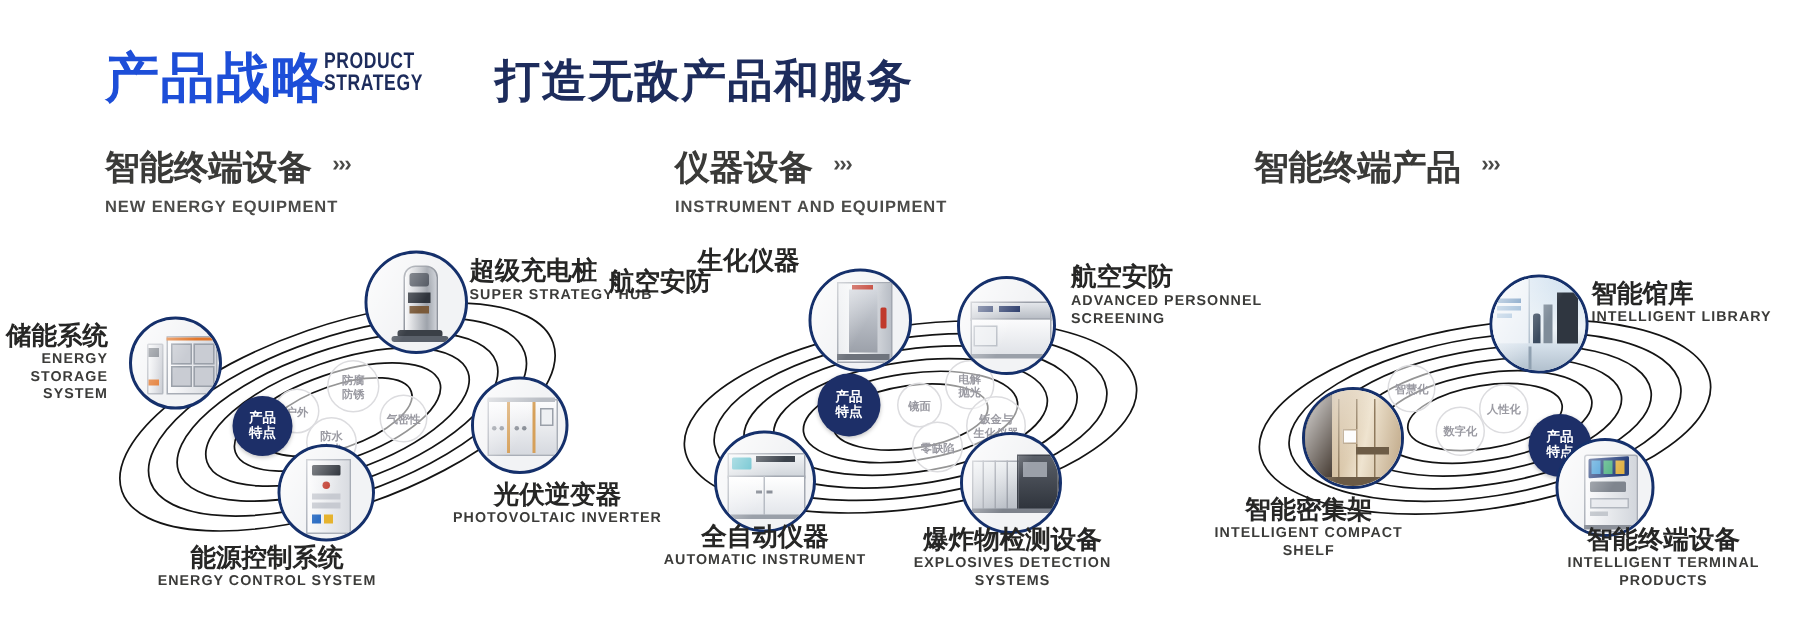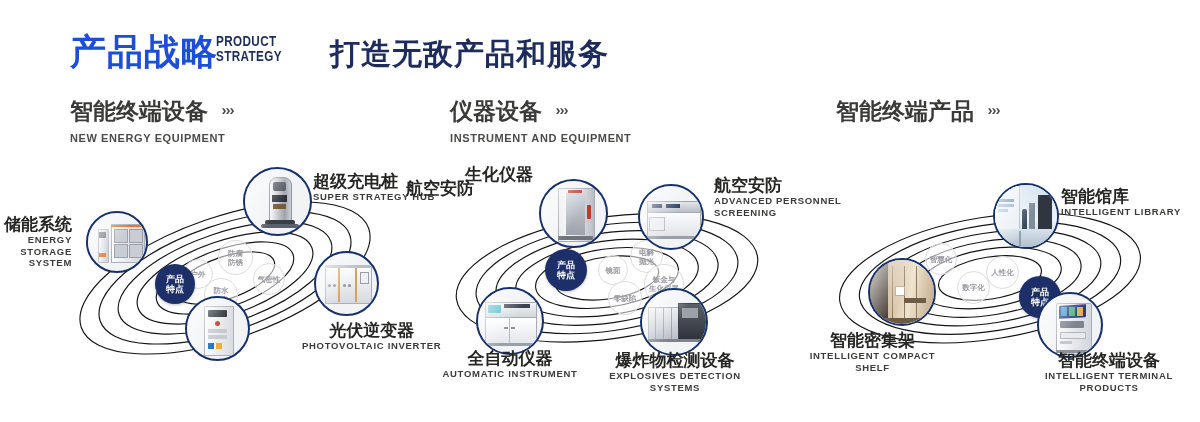--- a/index.html
+++ b/index.html
@@ -233,20 +233,24 @@
       <div class="dev" style="left:17px;top:8px;width:28px;height:48px;background:linear-gradient(90deg,#fbfbfc,#d9dce1);border:0.7px solid #a9aeb7;"></div>
       <div class="dev" style="left:21px;top:12px;width:19px;height:7px;background:#2b3038;border-radius:1px;"></div>
       <div class="dev" style="left:28px;top:23px;width:5px;height:5px;background:#c0392b;border-radius:50%;"></div>
       <div class="dev" style="left:21px;top:31px;width:19px;height:4px;background:#c7cad1;"></div>
       <div class="dev" style="left:21px;top:37px;width:19px;height:4px;background:#c7cad1;"></div>
       <div class="dev" style="left:21px;top:45px;width:6px;height:6px;background:#2f6fc4;"></div>
       <div class="dev" style="left:29px;top:45px;width:6px;height:6px;background:#e6b32e;"></div>
       <div class="sheen"></div>
     </div>
   </div>
+  <div class="lbl tc" style="left:88px;top:362px;width:180px;">
+    <div class="cn">能源控制系统</div>
+    <div class="en">ENERGY CONTROL SYSTEM</div>
+  </div>
 
   <div class="bub grey" style="left:598px;top:255px;width:30px;height:30px;">
       <span>镜面</span>
     </div>
   <div class="bub grey" style="left:630px;top:240px;width:33px;height:33px;">
       <span>电解
 抛光</span>
     </div>
   <div class="bub grey" style="left:644px;top:264px;width:40px;height:40px;">
       <span>钣金与

